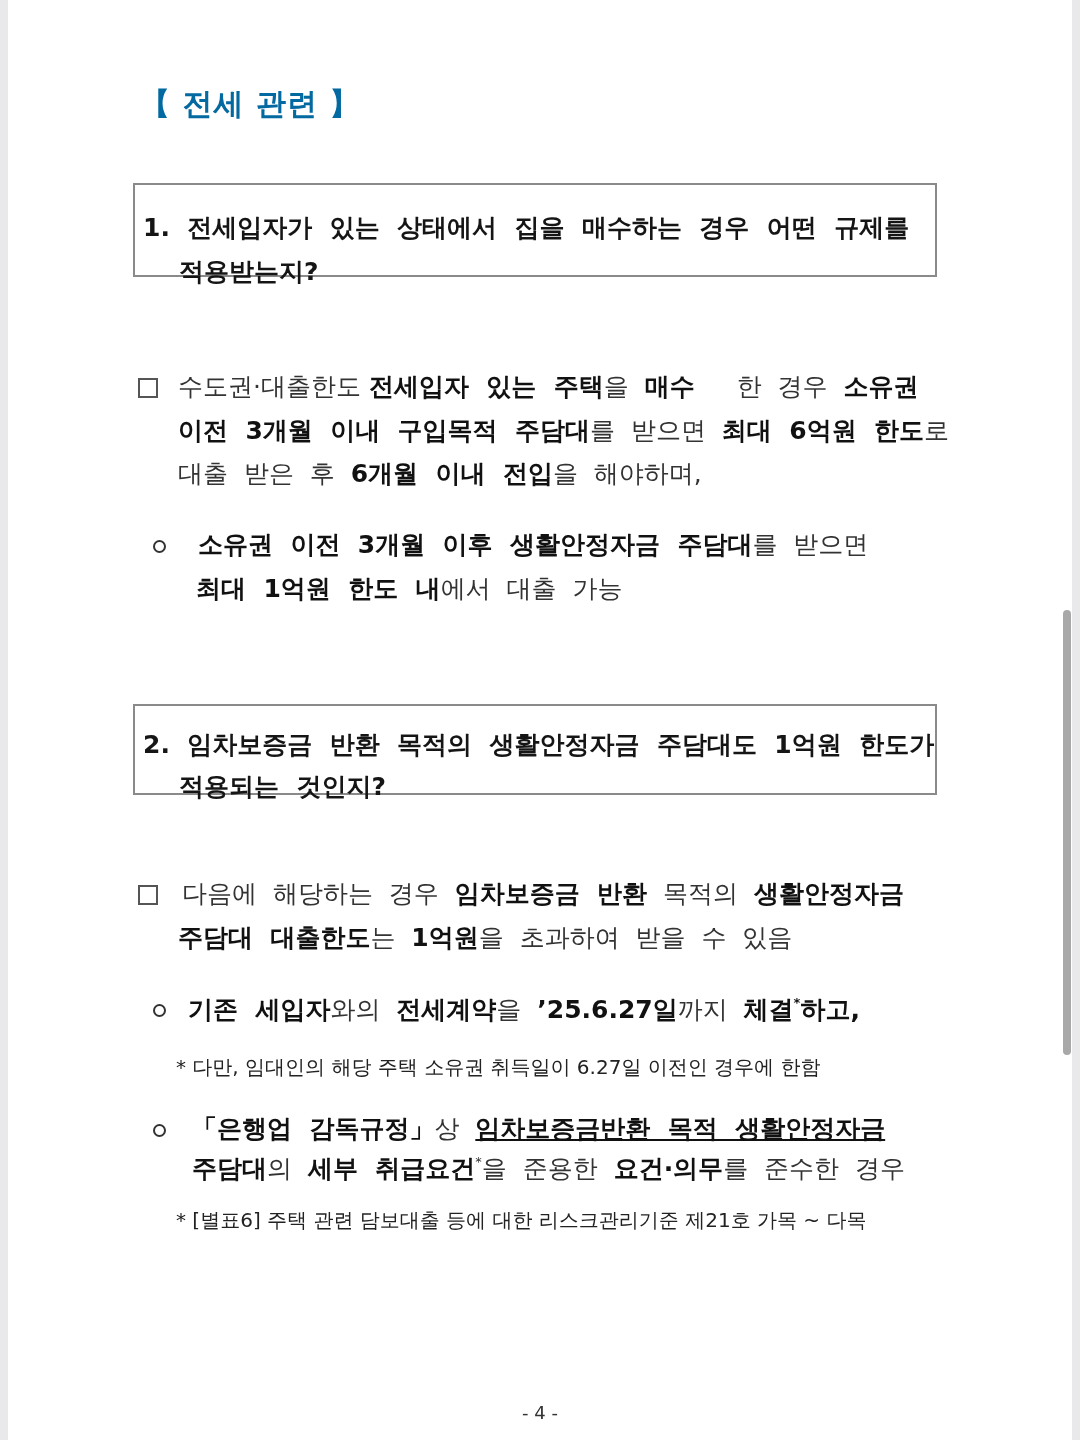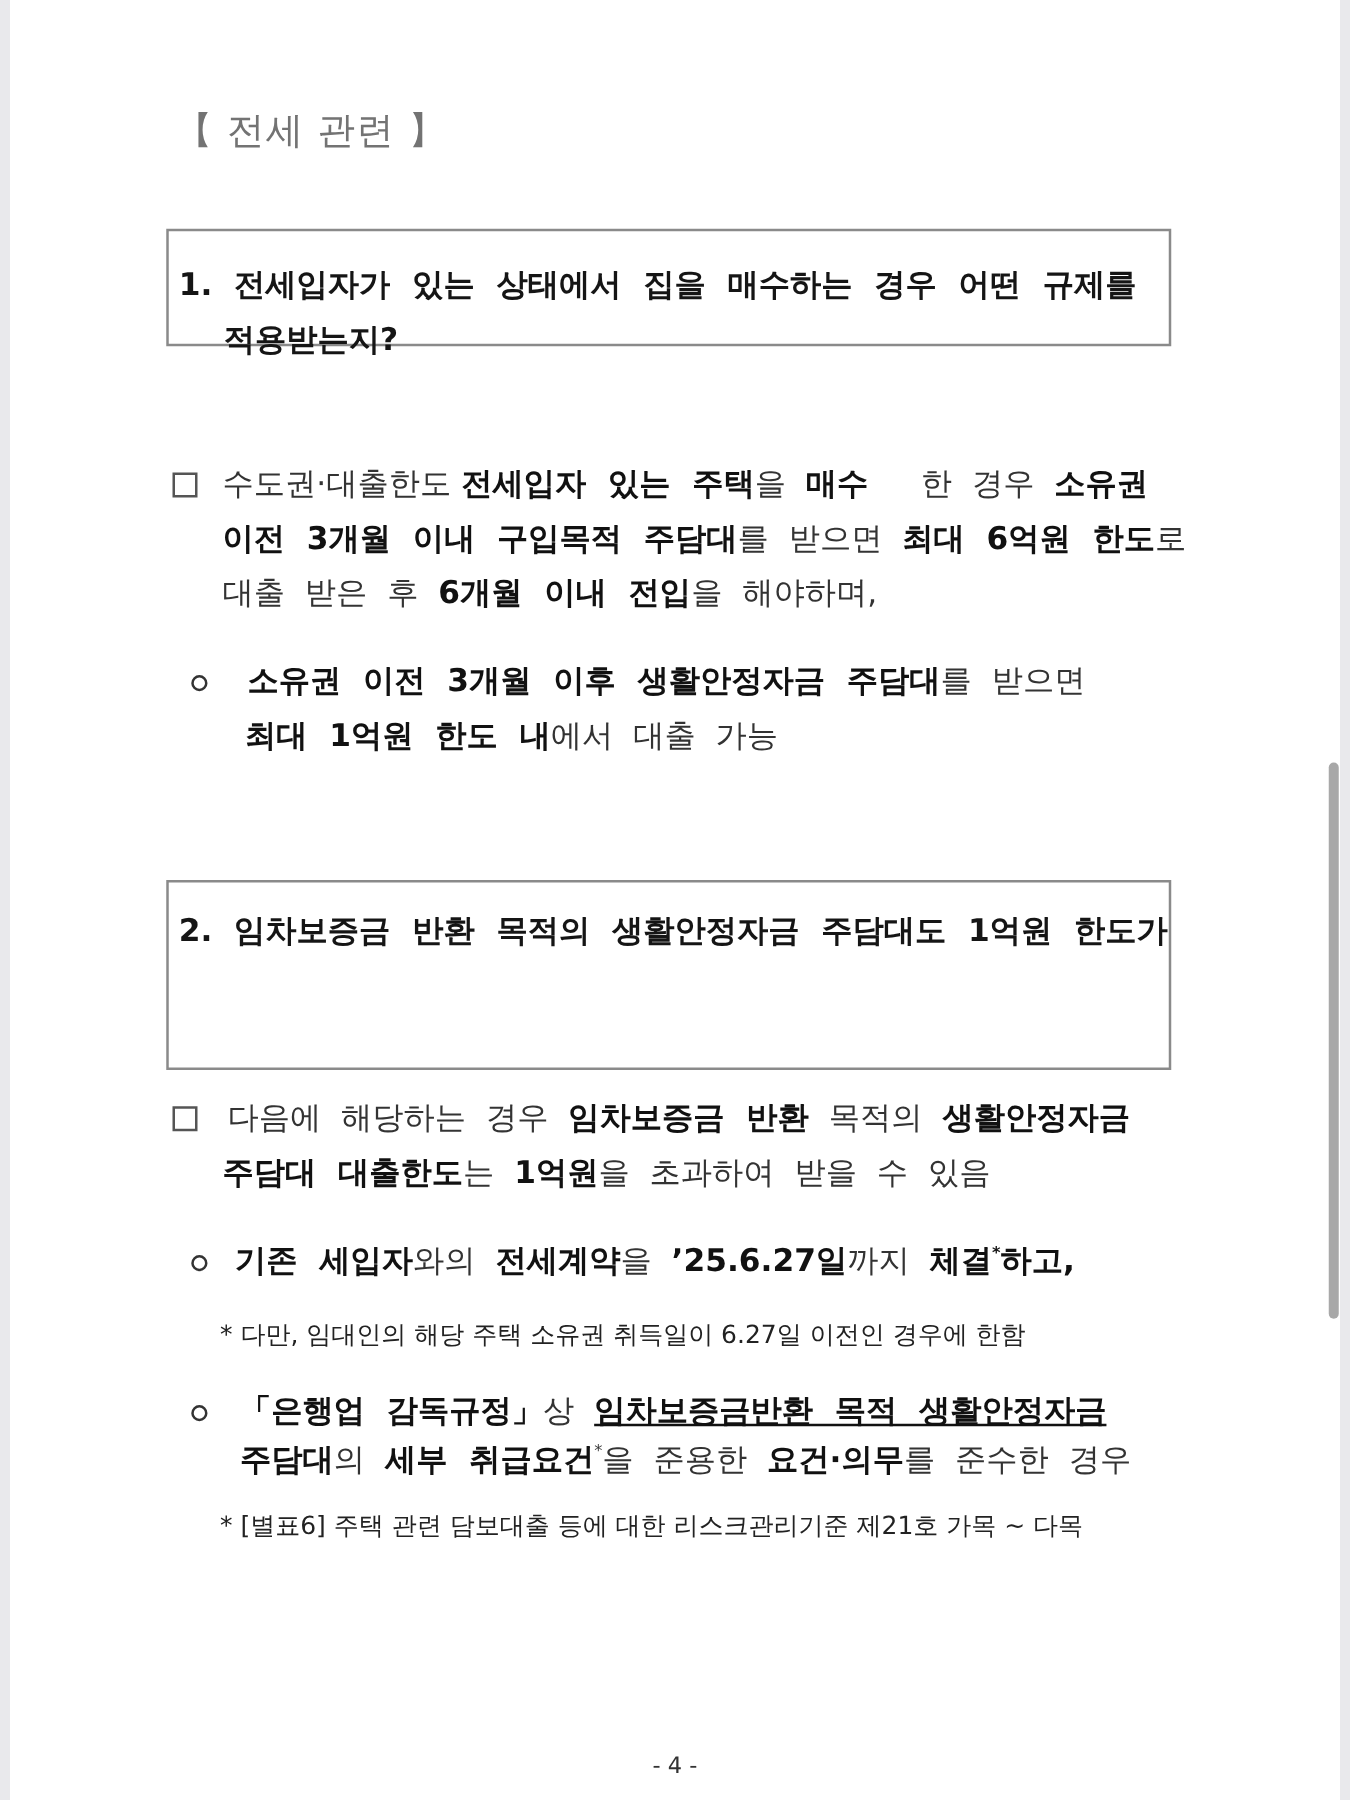--- a/index.html
+++ b/index.html
@@ -22,22 +22,22 @@
       width: 1064px;
       height: 1440px;
       background: #ffffff;
     }
     .abs { position: absolute; }
 
     .section-title {
       left: 140px;
       top: 84px;
       font-size: 30px;
-      font-weight: normal;
-      color: #737373;
+      font-weight: bold;
+      color: #0369a1;
       letter-spacing: 1px;
       white-space: pre;
     }
 
     .qbox {
       border: 2px solid #8a8a8a;
       box-sizing: border-box;
       background: #fff;
     }
     .qbox .line {
@@ -117,22 +117,23 @@
 
 <span class="checkbox-icon" style="left:138px; top:378px;"></span>
 <div class="para" style="left:178px; top:374px;"><span class="n" style="white-space: pre;">수도권·대출한도 </span><b style="white-space: pre;">전세입자  있는  주택</b><span class="n" style="white-space: pre;">을  </span><b style="white-space: pre;">매수</b><span class="n" style="white-space: pre; margin-left: 42px;">한  경우  </span><b style="white-space: pre;">소유권</b></div>
 <div class="para" style="left:178px; top:418px;"><b style="white-space: pre;">이전  3개월  이내  구입목적  주담대</b><span class="n" style="white-space: pre;">를  받으면  </span><b style="white-space: pre;">최대  6억원  한도</b><span class="n" style="white-space: pre;">로</span></div>
 <div class="para" style="left:178px; top:461px;"><span class="n" style="white-space: pre;">대출  받은  후  </span><b style="white-space: pre;">6개월  이내  전입</b><span class="n" style="white-space: pre;">을  해야하며,</span></div>
 
 <span class="circle-icon" style="left:153px; top:540px;"></span>
 <div class="para" style="left:198px; top:532px;"><b style="white-space: pre;">소유권  이전  3개월  이후  생활안정자금  주담대</b><span class="n" style="white-space: pre;">를  받으면</span></div>
 <div class="para" style="left:196px; top:576px;"><b style="white-space: pre;">최대  1억원  한도  내</b><span class="n" style="white-space: pre;">에서  대출  가능</span></div>
 
-<div class="abs qbox" style="left:133px; top:704px; width:804px; height:152px;">
+<div class="abs qbox" style="left:133px; top:704px; width:804px; height:91px;">
   <div class="line" style="left:8px; top:22px; white-space:pre;">2.  임차보증금  반환  목적의  생활안정자금  주담대도  1억원  한도가</div>
+  <div class="line" style="left:44px; top:64px; white-space:pre;">적용되는  것인지?</div>
 </div>
 
 <span class="checkbox-icon" style="left:138px; top:885px;"></span>
 <div class="para" style="left:182px; top:881px;"><span class="n" style="white-space: pre;">다음에  해당하는  경우  </span><b style="white-space: pre;">임차보증금  반환</b><span class="n" style="white-space: pre;">  목적의  </span><b style="white-space: pre;">생활안정자금</b></div>
 <div class="para" style="left:178px; top:925px;"><b style="white-space: pre;">주담대  대출한도</b><span class="n" style="white-space: pre;">는  </span><b style="white-space: pre;">1억원</b><span class="n" style="white-space: pre;">을  초과하여  받을  수  있음</span></div>
 
 <span class="circle-icon" style="left:153px; top:1004px;"></span>
 <div class="para" style="left:188px; top:996px;"><b style="white-space: pre;">기존  세입자</b><span class="n" style="white-space: pre;">와의  </span><b style="white-space: pre;">전세계약</b><span class="n" style="white-space: pre;">을  </span><b style="white-space: pre;">’25.6.27일</b><span class="n" style="white-space: pre;">까지  </span><b style="white-space: pre;">체결</b><b class="sup" style="white-space: pre;">*</b><b style="white-space: pre;">하고,</b></div>
 <div class="note" style="left:176px; top:1054px;">* 다만, 임대인의 해당 주택 소유권 취득일이 6.27일 이전인 경우에 한함</div>
 

